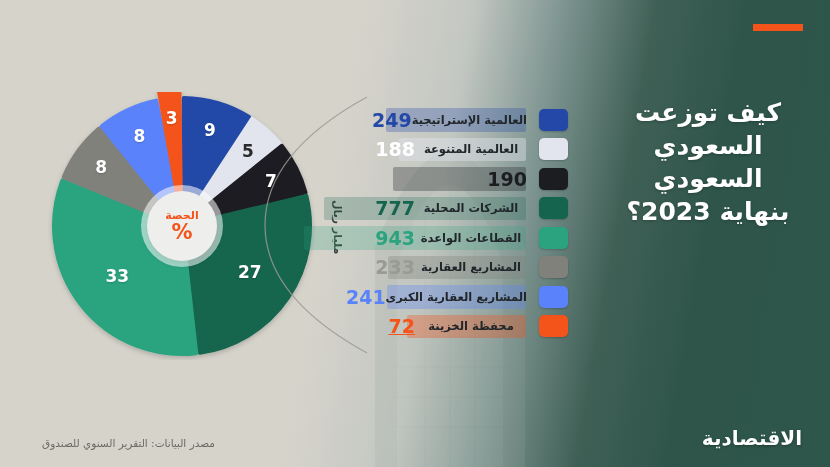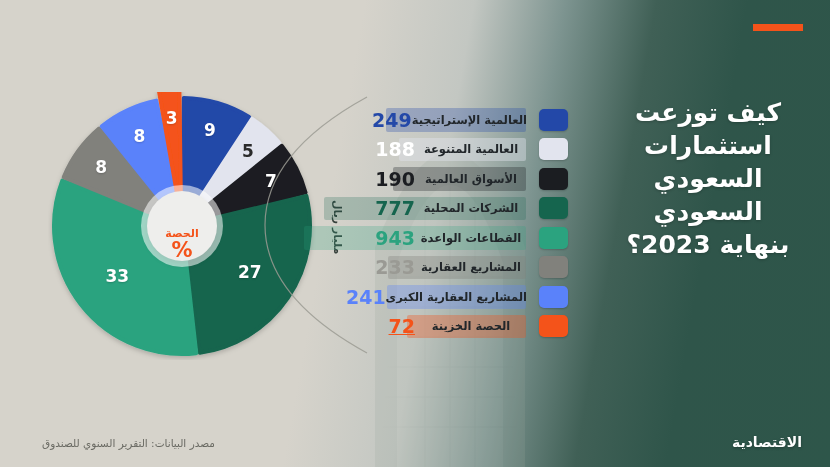--- a/index.html
+++ b/index.html
@@ -51,21 +51,21 @@
 
   .hub {
     position:absolute;
     left:50%; top:50%;
     width:70px; height:70px;
     margin-left:-35px; margin-top:-35px;
     border-radius:50%;
     background:#eeeeec;
     box-shadow:0 0 0 6px rgba(255,255,255,.55), 0 3px 6px rgba(0,0,0,.22);
     display:flex; flex-direction:column;
-    align-items:center; justify-content:flex-end;
+    align-items:center; justify-content:center;
     line-height:1;
   }
   .hub-top { font-size:11px; color:#f4531a; font-weight:700; margin-bottom:1px; }
   .hub-pct { font-size:21px; color:#f4531a; font-weight:700; }
 
   .slice-label {
     position:absolute;
     font-size:17px; font-weight:700;
     color:#ffffff;
     text-shadow:0 1px 2px rgba(0,0,0,.18);
@@ -151,21 +151,21 @@
   .source {
     position:absolute;
     left:42px; bottom:18px;
     font-size:10.5px;
     color:#6a6a63;
     direction:rtl;
   }
   .brand {
     position:absolute;
     right:28px; bottom:17px;
-    font-size:14px;
+    font-size:20px;
     font-weight:700;
     color:#ffffff;
     letter-spacing:.3px;
     text-shadow:0 1px 3px rgba(0,0,0,.3);
     text-align:center;
   }
 </style>
 </head>
 <body>
 
@@ -238,21 +238,20 @@
       </div>
       <div class="legend-row">
         <div class="row-band" style="background: rgba(226, 228, 238, 0.42); width: 127.34px;"></div>
         <div class="sw" style="background: rgb(226, 228, 238);"></div>
         <div class="row-label">العالمية المتنوعة</div>
         <div class="row-value" style="color: rgb(255, 255, 255);">188</div>
       </div>
       <div class="legend-row">
         <div class="row-band" style="background: rgba(27, 29, 33, 0.3); width: 132.566px;"></div>
         <div class="sw" style="background: rgb(27, 29, 33);"></div>
-        <div class="row-label">الأسواق العالمية</div>
         <div class="row-value" style="color: rgb(27, 29, 33);">190</div>
       </div>
       <div class="legend-row">
         <div class="row-band" style="background: rgba(21, 101, 78, 0.24); width: 202.284px;"></div>
         <div class="sw" style="background: rgb(21, 101, 78);"></div>
         <div class="row-label">الشركات المحلية</div>
         <div class="row-value" style="color: rgb(21, 101, 78);">777</div>
       </div>
       <div class="legend-row">
         <div class="row-band" style="background: rgba(43, 163, 127, 0.24); width: 222px;"></div>
@@ -268,28 +267,27 @@
       </div>
       <div class="legend-row">
         <div class="row-band" style="background: rgba(90, 130, 250, 0.32); width: 138.624px;"></div>
         <div class="sw" style="background: rgb(90, 130, 250);"></div>
         <div class="row-label">المشاريع العقارية الكبرى</div>
         <div class="row-value" style="color: rgb(90, 130, 250);">241</div>
       </div>
       <div class="legend-row">
         <div class="row-band" style="background: rgba(244, 83, 26, 0.34); width: 118.551px;"></div>
         <div class="sw" style="background: rgb(244, 83, 26);"></div>
-        <div class="row-label">الحصة الخزينة</div>
+        <div class="row-label">محفظة الخزينة</div>
         <div class="row-value" style="color: rgb(244, 83, 26); text-decoration: underline;">72</div>
       </div>
     </div>
 
   <div class="title" id="title">
       <div>كيف توزعت</div>
-      <div>استثمارات</div>
       <div>السعودي</div>
       <div>السعودي</div>
       <div>بنهاية 2023؟</div>
     </div>
 
   <div class="source">مصدر البيانات: التقرير السنوي للصندوق</div>
   <div class="brand">الاقتصادية</div>
 
 </div>
 

